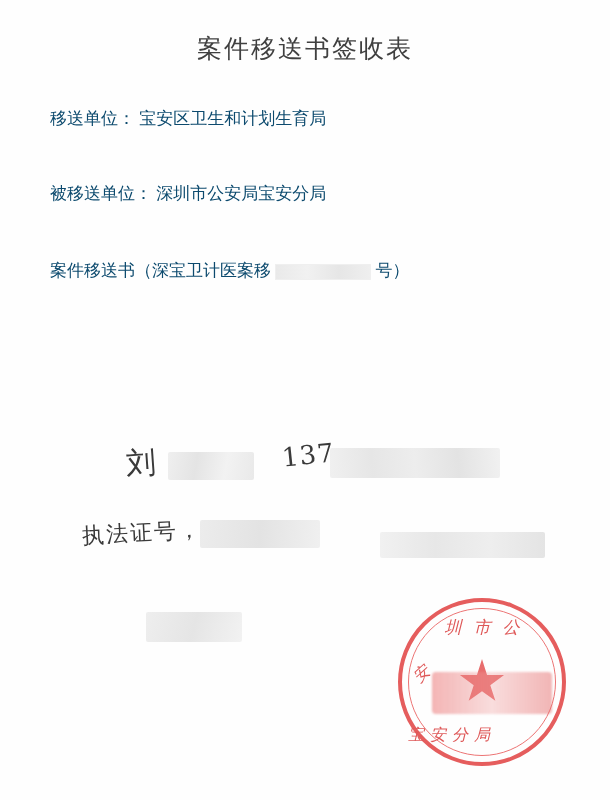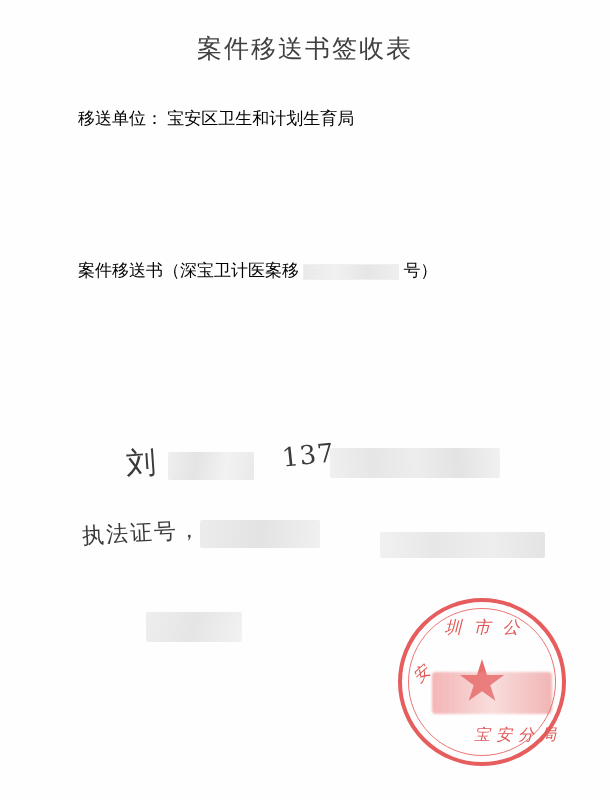--- a/index.html
+++ b/index.html
@@ -32,23 +32,22 @@
     letter-spacing: 2px;
     color: #404040;
     font-family: "Liberation Serif", "DejaVu Serif", serif;
   }
 
   .field-row {
     position: absolute;
     left: 50px;
     font-size: 17px;
     line-height: 30px;
-    color: #000000;
+    color: #0c4a6e;
     white-space: nowrap;
-    margin-left: 28px;
   }
 
   .r-sender      { top: 104px; }
   .r-receiver    { top: 179px; }
   .r-docno       { top: 256px; text-align: center; }
   .r-case        { top: 332px; left: 50px; width: 510px; white-space: normal; line-height: 34px; }
   .r-transferor  { top: 452px; }
   .r-sign        { top: 608px; }
 
   
@@ -153,21 +152,21 @@
     left: 12px;
     font-size: 16px;
     color: #d83434;
     transform: rotate(-42deg);
   }
   .seal-text-bottom {
     position: absolute;
     bottom: 16px;
     left: 0;
     width: 100%;
-    text-align: right;
+    text-align: left;
     font-size: 16px;
     color: #d83434;
     letter-spacing: 6px;
     text-indent: 6px;
   }
   .seal-blur {
     position: absolute;
     top: 672px;
     left: 432px;
     width: 120px;
@@ -182,20 +181,24 @@
 
 <div class="page">
 
   <div class="doc-title">案件移送书签收表</div>
 
   <div class="field-row r-sender">
     <span>移送单位：</span>
     <span>宝安区卫生和计划生育局</span>
   </div>
 
+  <div class="field-row r-receiver">
+    <span>被移送单位：</span>
+    <span>深圳市公安局宝安分局</span>
+  </div>
 
   <div class="field-row r-docno">
     <span>案件移送书（深宝卫计医案移</span>
     <span class="redact m1"></span>
     <span>号）</span>
   </div>
 
 
 
   <div class="hand hand-liu">刘</div>

